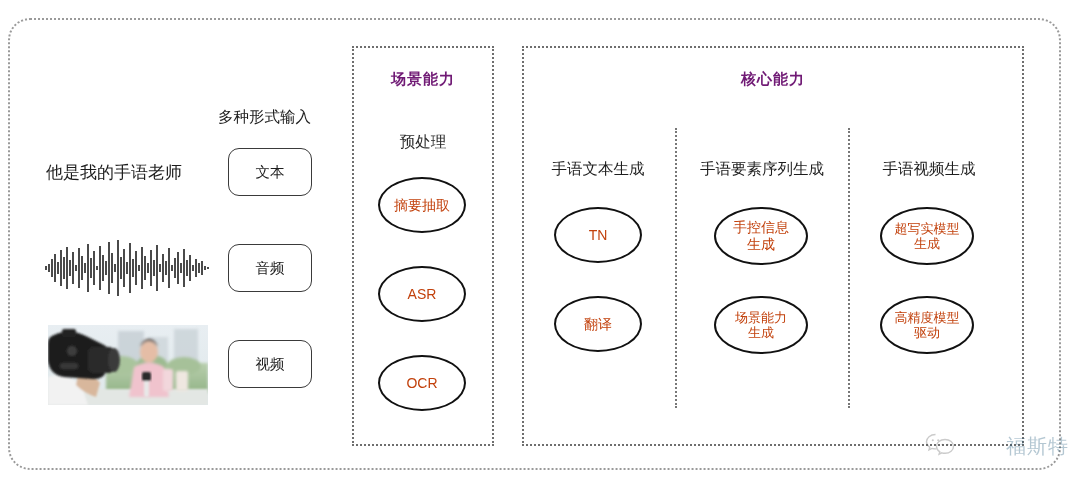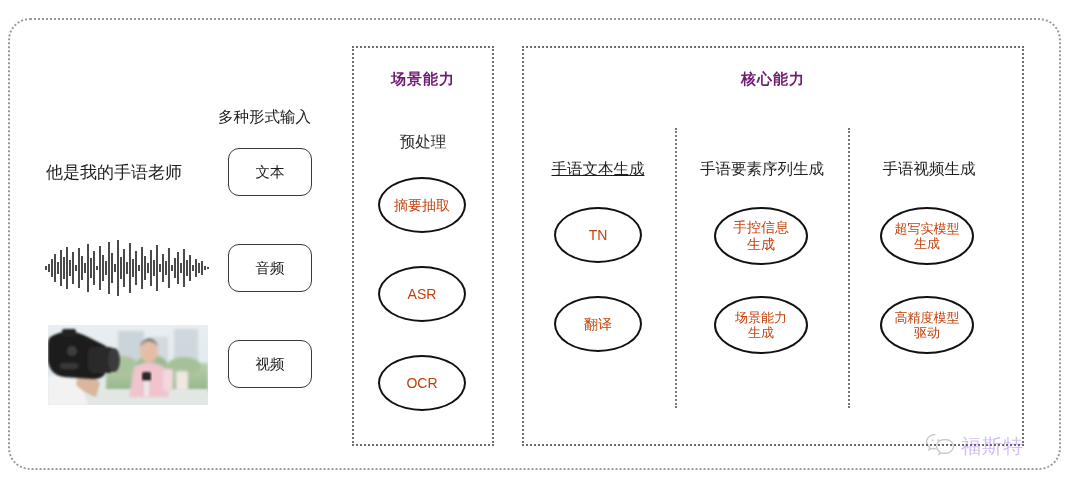--- a/index.html
+++ b/index.html
@@ -64,21 +64,21 @@
 
   
   .thumb{position:absolute;overflow:hidden;}
 
   
   .watermark{
     position:absolute;display:flex;align-items:center;gap:6px;
     opacity:.30;
   }
   .watermark .wm-text{
-    font-size:20px;color:#6d28d9;letter-spacing:1px;font-family:"DejaVu Sans",sans-serif;
+    font-size:20px;color:#0c4a6e;letter-spacing:1px;font-family:"DejaVu Sans",sans-serif;margin-left:45px;
   }
 </style>
 </head>
 <body>
 
 <div id="canvas">
 
   <div class="outer-frame"></div>
 
   <div>
@@ -240,21 +240,21 @@
   </div>
 
   <div class="panel" style="left:522px;top:46px;width:502px;height:400px;">
 
     <div class="panel-title" style="top:22px;">核心能力</div>
   </div>
 
   <div class="divider" style="left:675px;top:128px;height:280px;"></div>
   <div class="divider" style="left:848px;top:128px;height:280px;"></div>
 
-  <div class="col-head" style="left:522px;top:159px;width:152px;text-decoration:underline;">手语文本生成</div>
+  <div class="col-head" style="left:522px;top:159px;width:152px;">手语文本生成</div>
 
   <div class="ellipse" style="left:554px;top:207px;width:88px;height:56px;">
     <span>TN</span>
   </div>
 
   <div class="ellipse" style="left:554px;top:296px;width:88px;height:56px;">
     <span>翻译</span>
   </div>
 
   <div class="col-head" style="left:676px;top:159px;width:172px;">手语要素序列生成</div>

